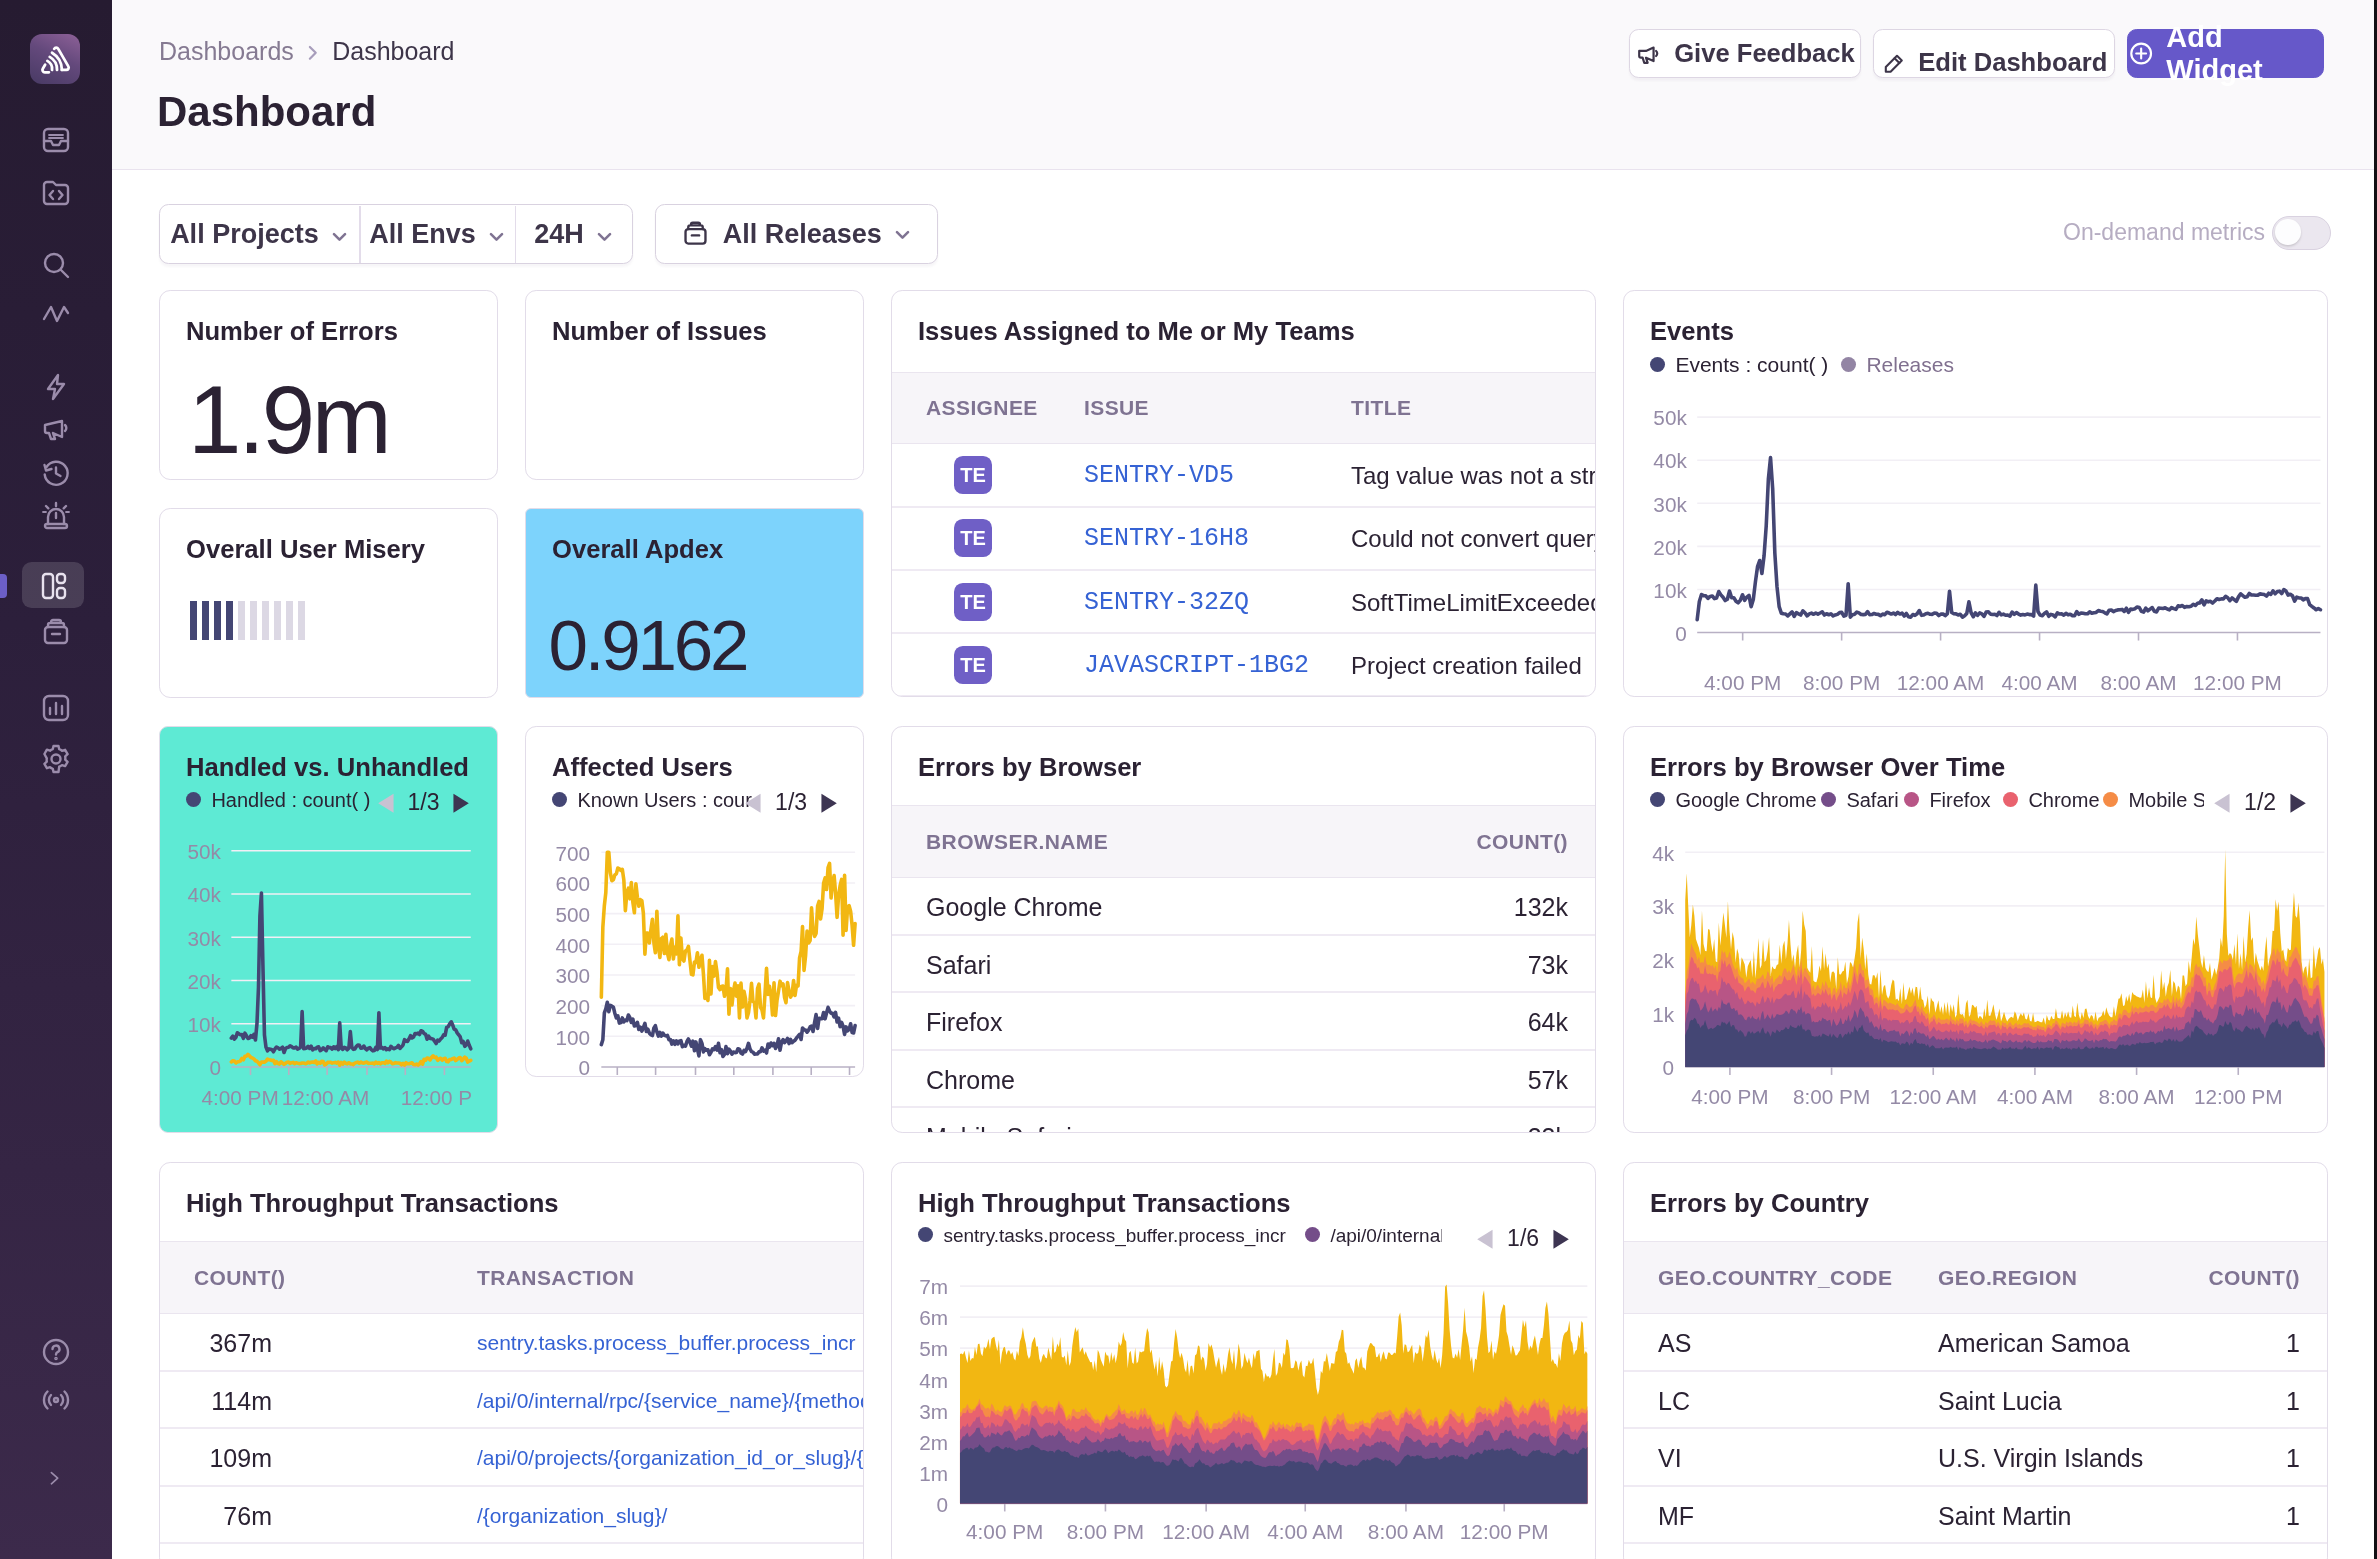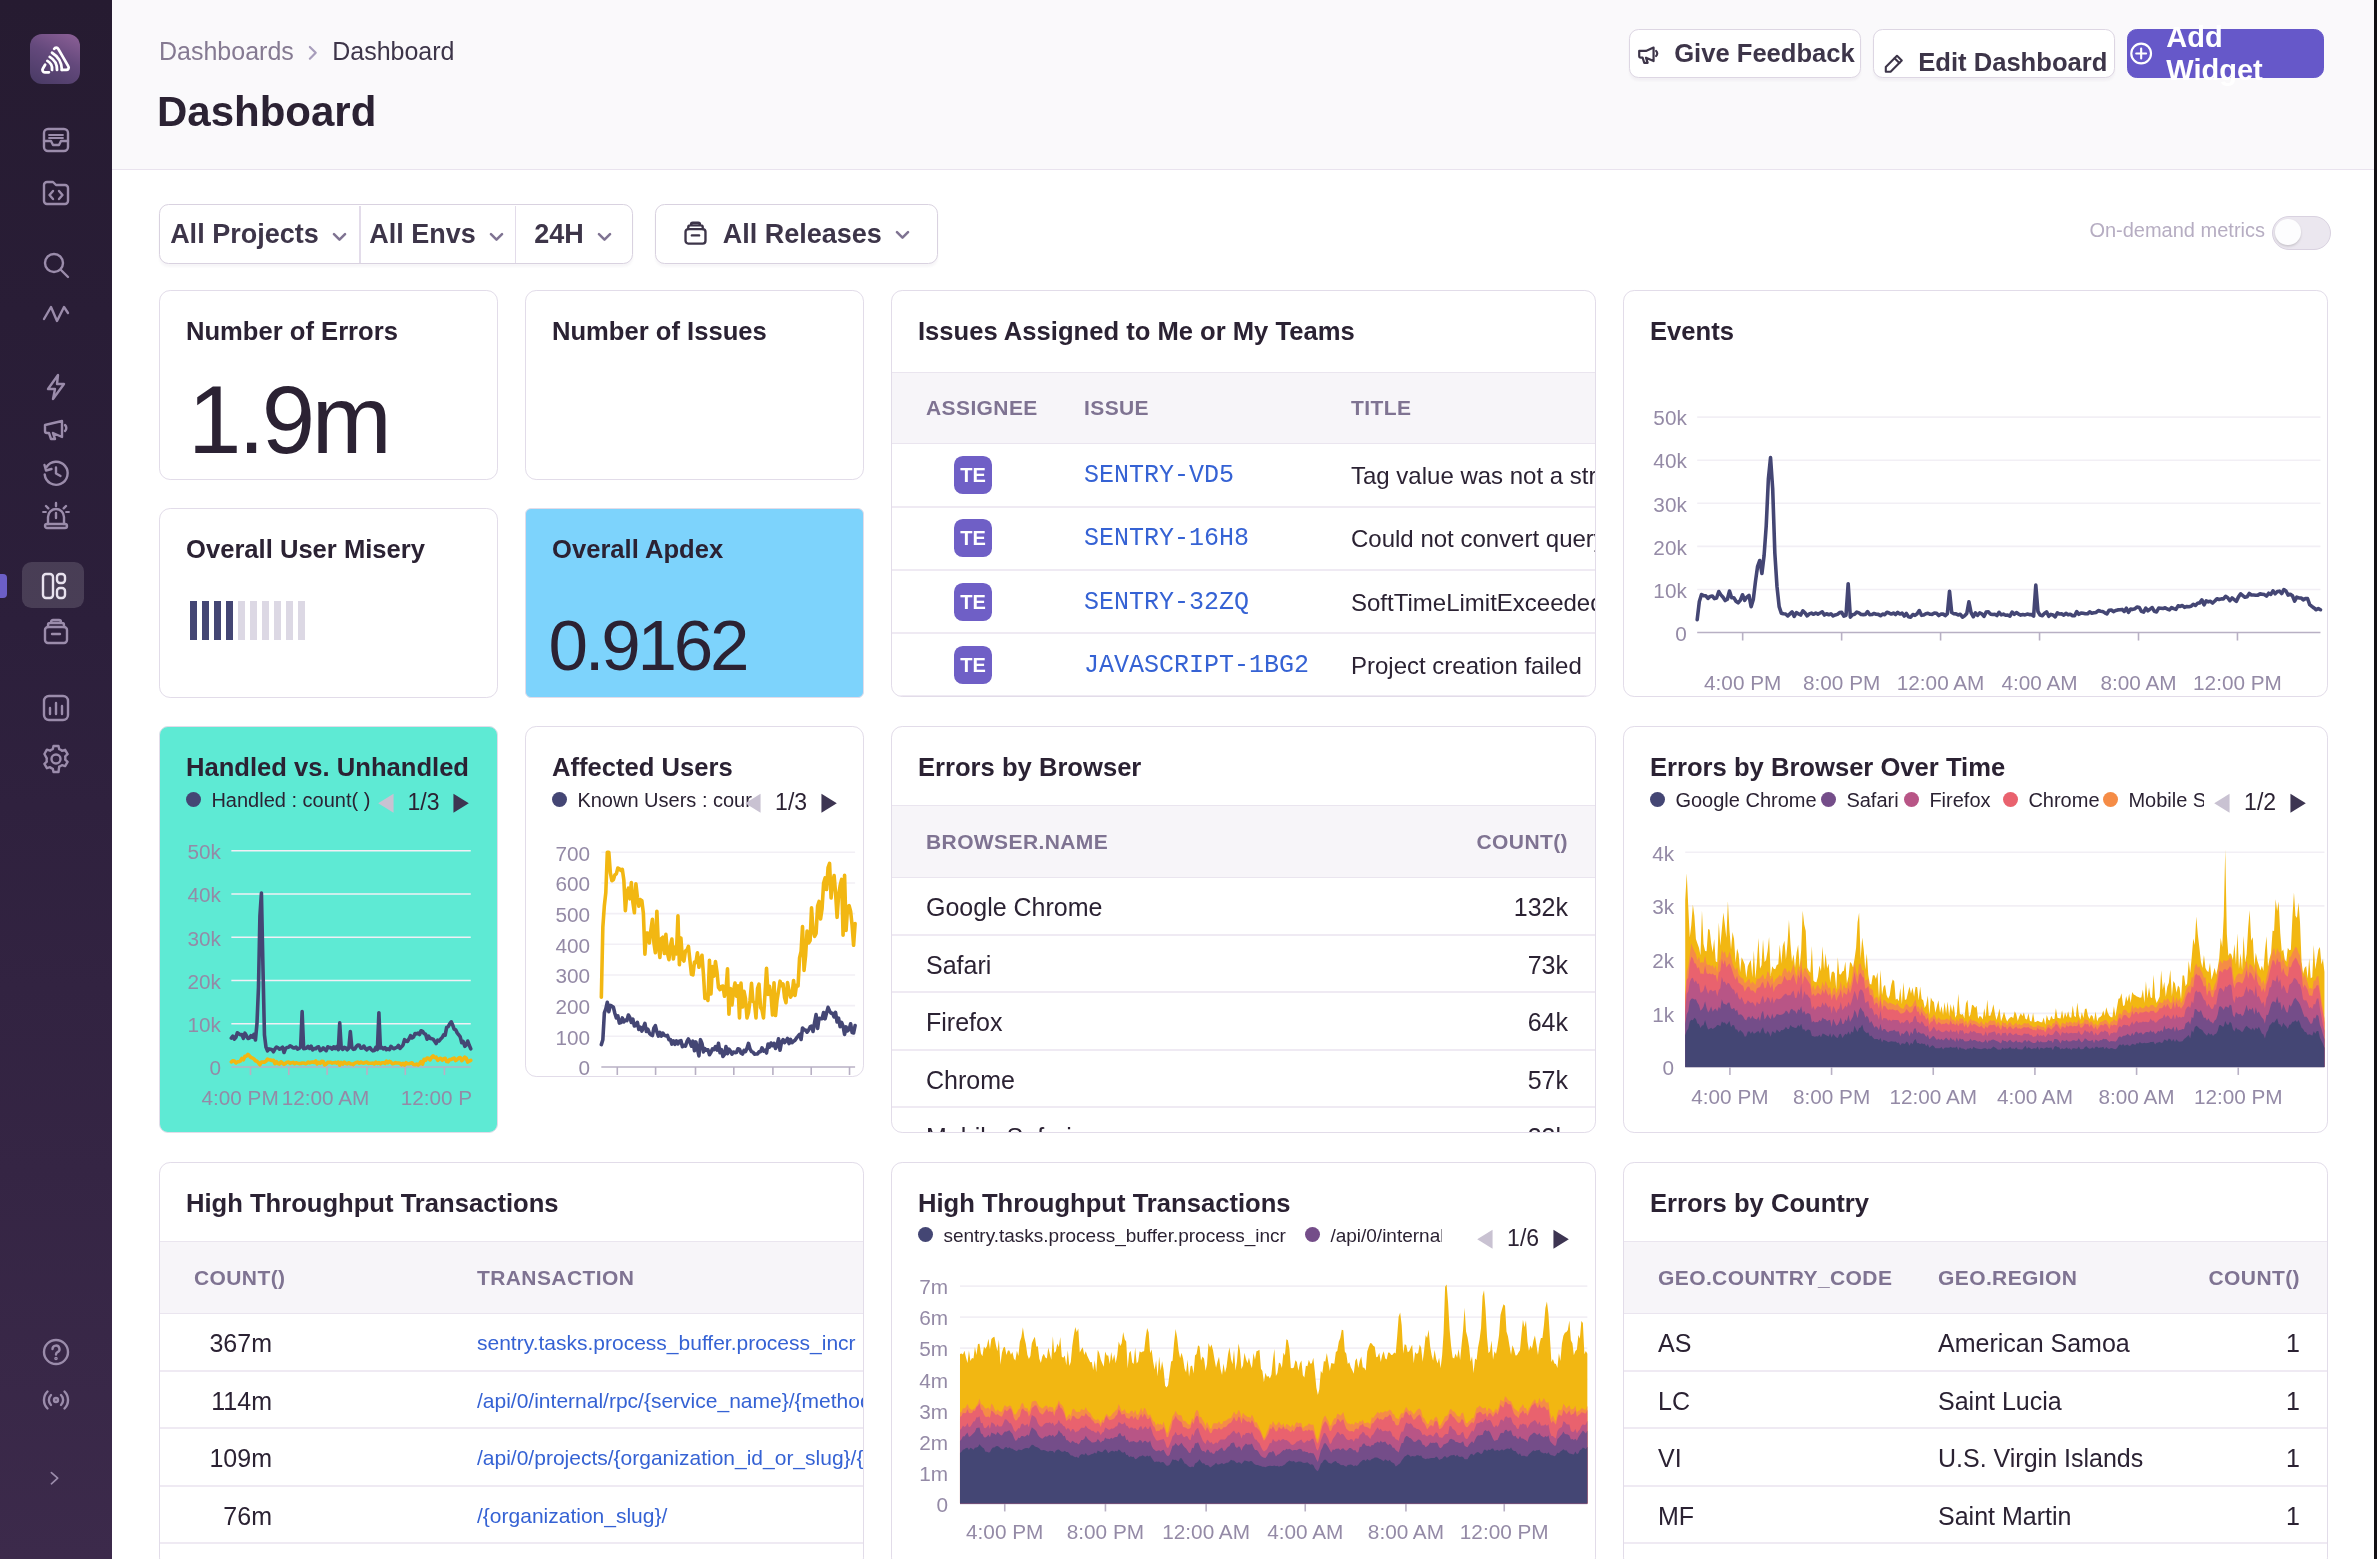--- a/index.html
+++ b/index.html
@@ -39,21 +39,21 @@
         <path d="M5 9l7 7 7-7"></path>
       </svg></div>
   </div>
 <div style="position:absolute;left:655px;top:204px;width:283px;height:60px;background:#fff;border:1.6px solid #d9d2e0;border-radius:9.6px;box-shadow:0 2.4px 2.4px rgba(45,0,85,0.04);display:flex;align-items:center;justify-content:center;font-size:27px;font-weight:700;color:#3d3549"><svg width="29" height="29" viewBox="0 0 32 32" fill="none" stroke="#3d3549" stroke-width="2.6" stroke-linecap="round" stroke-linejoin="round" style="margin-right:12.8px;vertical-align:-5.6px">
       <rect x="5" y="10" width="22" height="16" rx="3"></rect>
       <path d="M8 10V8a2 2 0 0 1 2-2h12a2 2 0 0 1 2 2v2M11 6V5a2 2 0 0 1 2-2h6a2 2 0 0 1 2 2v1"></path>
       <path d="M12 17h8"></path>
     </svg>All Releases<svg width="19" height="19" viewBox="0 0 24 24" fill="none" stroke="#7f7392" stroke-width="3.2" stroke-linecap="round" stroke-linejoin="round" style="margin-left:11.2px;vertical-align:-3.2px">
       <path d="M5 9l7 7 7-7"></path>
     </svg></div>
-<div style="position:absolute;right:112px;top:219px;font-size:20px;color:#b6adc2">On-demand metrics</div>
+<div style="position:absolute;right:112px;top:219px;font-size:23px;color:#b6adc2">On-demand metrics</div>
 <div style="position:absolute;left:2272px;top:216px;width:59px;height:34px;border-radius:17px;background:#ebe7ef;border:1.6px solid #d9d2e0">
     <div style="position:absolute;left:2.4px;top:2.4px;width:25.6px;height:25.6px;border-radius:50%;background:#fdfdfe;box-shadow:0 1.6px 2.4px rgba(0,0,0,0.15)"></div>
   </div>
 <div style="position:absolute;left:159px;top:290px;width:339px;height:190px;background:#fff;border:1.6px solid #e2dce9;border-radius:11.2px;overflow:hidden;box-sizing:border-box">
     <div style="position:absolute;left:26px;top:26px;font-size:25.6px;font-weight:700;color:#2b2233;white-space:nowrap">Number of Errors</div>
     <div style="position:absolute;left:28px;bottom:4px;font-size:96px;font-weight:400;color:#2b2233;letter-spacing:-3.2px">1.9m</div>
   </div>
 <div style="position:absolute;left:525px;top:290px;width:339px;height:190px;background:#fff;border:1.6px solid #e2dce9;border-radius:11.2px;overflow:hidden;box-sizing:border-box">
     <div style="position:absolute;left:26px;top:26px;font-size:25.6px;font-weight:700;color:#2b2233;white-space:nowrap">Number of Issues</div>
   </div>
@@ -92,20 +92,24 @@
     <div style="position:absolute;left:192px;top:280px;height:63px;line-height:63px;font-family:'Liberation Mono',monospace;font-size:25px;color:#3562d4">SENTRY-32ZQ</div>
     <div style="position:absolute;left:459px;top:280px;height:63px;line-height:63px;font-size:24px;color:#2b2233;white-space:nowrap">SoftTimeLimitExceeded</div>
     <div style="position:absolute;left:0;top:341px;right:0;height:1.6px;background:#efeaf3"></div>
     <div style="position:absolute;left:62px;top:355px"><span style="display:inline-block;width:38px;height:38px;border-radius:8.8px;background:#6f5fc6;color:#fff;font-size:20px;font-weight:700;text-align:center;line-height:38px;vertical-align:middle">TE</span></div>
     <div style="position:absolute;left:192px;top:343px;height:63px;line-height:63px;font-family:'Liberation Mono',monospace;font-size:25px;color:#3562d4">JAVASCRIPT-1BG2</div>
     <div style="position:absolute;left:459px;top:343px;height:63px;line-height:63px;font-size:24px;color:#2b2233;white-space:nowrap">Project creation failed</div>
     <div style="position:absolute;left:0;top:404px;right:0;height:1.6px;background:#efeaf3"></div>
   </div>
 <div style="position:absolute;left:1623px;top:290px;width:705px;height:407px;background:#fff;border:1.6px solid #e2dce9;border-radius:11.2px;overflow:hidden;box-sizing:border-box">
     <div style="position:absolute;left:26px;top:26px;font-size:25.6px;font-weight:700;color:#2b2233;white-space:nowrap">Events</div>
+    <div style="position:absolute;left:0;top:62px;right:0;height:29px;font-size:21px;color:#2b2233">
+      <div style="position:absolute;left:26px;top:0;white-space:nowrap;"><span style="display:inline-block;width:15px;height:15px;border-radius:50%;background:#444674;margin-right:10.4px;vertical-align:0px"></span><span style="color:#2b2233">Events : count( )</span></div>
+      <div style="position:absolute;left:217px;top:0;white-space:nowrap;"><span style="display:inline-block;width:15px;height:15px;border-radius:50%;background:#9385a4;margin-right:10.4px;vertical-align:0px"></span><span style="color:#80708f">Releases</span></div>
+    </div>
     <svg width="705" height="407" viewBox="0 0 882 510" style="position:absolute;left:0;top:0">
       <line x1="91" y1="374.0" x2="872" y2="374.0" stroke="#f2eff5" stroke-width="2"></line>
       <line x1="91" y1="320.0" x2="872" y2="320.0" stroke="#f2eff5" stroke-width="2"></line>
       <line x1="91" y1="266.0" x2="872" y2="266.0" stroke="#f2eff5" stroke-width="2"></line>
       <line x1="91" y1="212.0" x2="872" y2="212.0" stroke="#f2eff5" stroke-width="2"></line>
       <line x1="91" y1="158.0" x2="872" y2="158.0" stroke="#f2eff5" stroke-width="2"></line>
       <line x1="91" y1="428" x2="872" y2="428" stroke="#b8b0c4" stroke-width="2"></line>
       <line x1="148.0" y1="428" x2="148.0" y2="438" stroke="#b8b0c4" stroke-width="2"></line>
       <line x1="272.0" y1="428" x2="272.0" y2="438" stroke="#b8b0c4" stroke-width="2"></line>
       <line x1="396.0" y1="428" x2="396.0" y2="438" stroke="#b8b0c4" stroke-width="2"></line>

